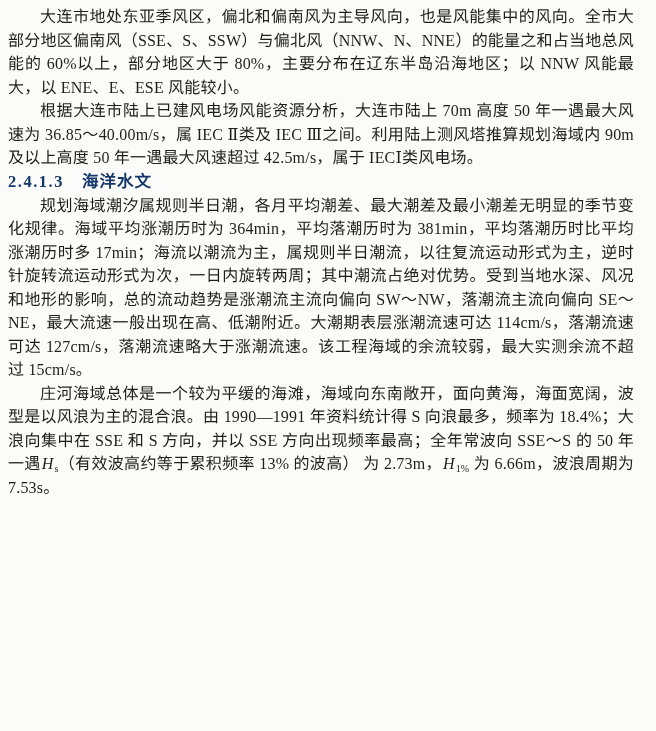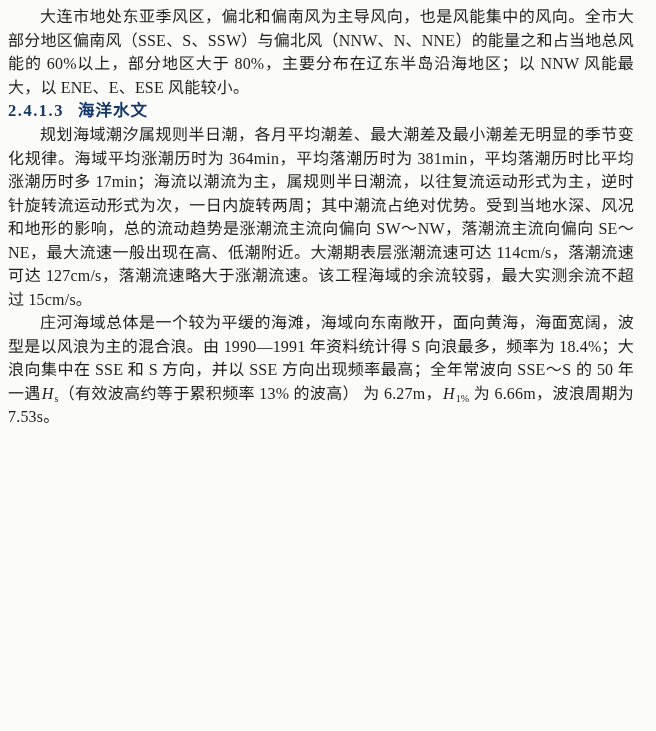--- a/index.html
+++ b/index.html
@@ -33,25 +33,25 @@
     padding: 0;
     font-size: 16.5px;
     line-height: 24px;
     font-weight: bold;
     color: #15386b;
     text-align: left;
     text-indent: 0;
   }
   .heading .hnum {
     letter-spacing: 1.5px;
-    margin-right: 14px;
     text-align: center;
   }
   .heading .htitle {
     letter-spacing: 1px;
+    margin-left: 18px;
   }
   sup {
     font-size: 10px;
     line-height: 0;
     vertical-align: 6px;
   }
   sub {
     font-size: 10px;
     line-height: 0;
     vertical-align: -3px;
@@ -63,22 +63,23 @@
   }
 </style>
 </head>
 <body>
 
 <div class="page">
 
   <p class="para">大连市地处东亚季风区，偏北和偏南风为主导风向，也是风能集中的风向。全市大部分地区偏南风（SSE、S、SSW）与偏北风（NNW、N、NNE）的能量之和占当地总风能的 60%以上，部分地区大于 80%，主要分布在辽东半岛沿海地区；以 NNW 风能最大，以 ENE、E、ESE 风能较小。</p>
 
 
+  <p class="para">根据大连市陆上已建风电场风能资源分析，大连市陆上 70m 高度 50 年一遇最大风速为 36.85～40.00m/s，属 IEC Ⅱ类及 IEC Ⅲ之间。利用陆上测风塔推算规划海域内 90m 及以上高度 50 年一遇最大风速超过 42.5m/s，属于 IECⅠ类风电场。</p>
 
   <h3 class="heading"><span class="hnum">2.4.1.3</span><span class="htitle">海洋水文</span></h3>
 
 
   <p class="para">规划海域潮汐属规则半日潮，各月平均潮差、最大潮差及最小潮差无明显的季节变化规律。海域平均涨潮历时为 364min，平均落潮历时为 381min，平均落潮历时比平均涨潮历时多 17min；海流以潮流为主，属规则半日潮流，以往复流运动形式为主，逆时针旋转流运动形式为次，一日内旋转两周；其中潮流占绝对优势。受到当地水深、风况和地形的影响，总的流动趋势是涨潮流主流向偏向 SW～NW，落潮流主流向偏向 SE～NE，最大流速一般出现在高、低潮附近。大潮期表层涨潮流速可达 114cm/s，落潮流速可达 127cm/s，落潮流速略大于涨潮流速。该工程海域的余流较弱，最大实测余流不超过 15cm/s。</p>
 
-  <p class="para"><span>庄河海域总体是一个较为平缓的海滩，海域向东南敞开，面向黄海，海面宽阔，波型是以风浪为主的混合浪。由 1990—1991 年资料统计得 S 向浪最多，频率为 18.4%；大浪向集中在 SSE 和 S 方向，并以 SSE 方向出现频率最高；全年常波向 SSE～S 的 50 年一遇</span><i class="var">H</i><sub>s</sub><span>（有效波高约等于累积频率 13% 的波高） 为 6.27m，</span><i class="var">H</i><sub>1%</sub><span> 为 6.66m，波浪周期为 7.53s。</span></p>
+  <p class="para"><span>庄河海域总体是一个较为平缓的海滩，海域向东南敞开，面向黄海，海面宽阔，波型是以风浪为主的混合浪。由 1990—1991 年资料统计得 S 向浪最多，频率为 18.4%；大浪向集中在 SSE 和 S 方向，并以 SSE 方向出现频率最高；全年常波向 SSE～S 的 50 年一遇</span><i class="var">H</i><sub>s</sub><span>（有效波高约等于累积频率 13% 的波高） 为 2.73m，</span><i class="var">H</i><sub>1%</sub><span> 为 6.66m，波浪周期为 7.53s。</span></p>
 
 
 </div>
 
 </body></html>

